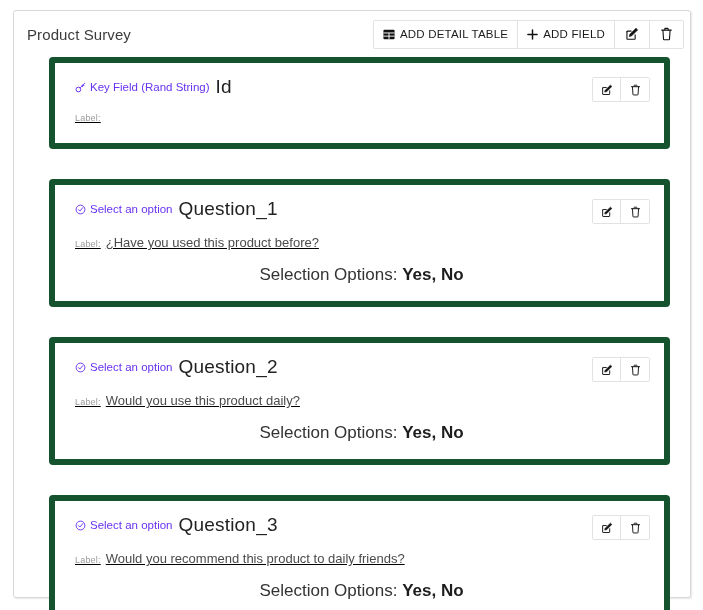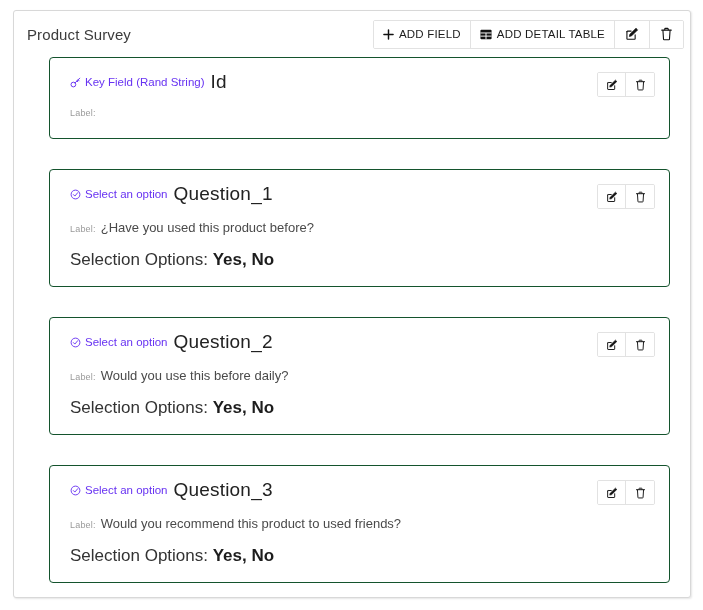--- a/index.html
+++ b/index.html
@@ -77,26 +77,27 @@
   }
   .hbtn:last-child { border-right: 0; }
   .hbtn.icon-only { padding: 0 10px; }
 
   
   .cards {
     padding: 0 20px 0 35px;
   }
   .card {
     position: relative;
-    border: 1px solid #14532d;
+    border: 6px solid #14532d;
     border-radius: 4px;
     background: #ffffff;
     box-sizing: border-box;
     margin-bottom: 30px;
     padding: 14px 16px 16px 20px;
+    text-align: center;
   }
   .card.first { padding-bottom: 20px; }
 
   .card-actions {
     position: absolute;
     top: 14px;
     right: 14px;
     display: flex;
     border: 1px solid #e2e2e2;
     border-radius: 2px;
@@ -136,20 +137,21 @@
     font-size: 19px;
     color: #222222;
     letter-spacing: .2px;
   }
 
   .label-row {
     margin-top: 17px;
     display: flex;
     align-items: baseline;
     gap: 5px;
+    text-decoration: underline;
   }
   .label-key {
     font-size: 9px;
     color: #9a9a9a;
     letter-spacing: .2px;
   }
   .label-val {
     font-size: 13px;
     color: #4a4a4a;
   }
@@ -167,38 +169,38 @@
 </head>
 <body>
 
 <div id="root">
   <div class="panel">
 
     <div class="panel-header">
       <div class="panel-title">Product Survey</div>
 
       <div class="header-actions">
-
-        <button class="hbtn">
-          <span class="icon">
-            <svg width="11" height="11" viewBox="0 0 12 12" aria-hidden="true">
-              <path d="M6 1 V11 M1 6 H11" stroke="#111" stroke-width="1.6" stroke-linecap="round"></path>
-            </svg>
-          </span>
-          <span>ADD FIELD</span>
-        </button>
 
         <button class="hbtn">
           <span class="icon">
             <svg width="12" height="11" viewBox="0 0 14 12" aria-hidden="true">
               <rect x="0.5" y="0.5" width="13" height="11" rx="1" fill="#111"></rect>
               <path d="M0.5 4.2 H13.5 M7 4.2 V11.5 M0.5 7.9 H13.5" stroke="#fff" stroke-width="1.1"></path>
             </svg>
           </span>
           <span>ADD DETAIL TABLE</span>
+        </button>
+
+        <button class="hbtn">
+          <span class="icon">
+            <svg width="11" height="11" viewBox="0 0 12 12" aria-hidden="true">
+              <path d="M6 1 V11 M1 6 H11" stroke="#111" stroke-width="1.6" stroke-linecap="round"></path>
+            </svg>
+          </span>
+          <span>ADD FIELD</span>
         </button>
 
         <button class="hbtn icon-only">
           <span class="icon">
             <svg width="14" height="14" viewBox="0 0 16 16" aria-hidden="true">
               <path d="M2.2 5.3 V13.4 a0.6 0.6 0 0 0 0.6 0.6 H11 a0.6 0.6 0 0 0 0.6 -0.6 V9" fill="none" stroke="#111" stroke-width="1.25" stroke-linecap="round"></path>
               <path d="M2.2 5.3 a0.6 0.6 0 0 1 0.6 -0.6 H7" fill="none" stroke="#111" stroke-width="1.25" stroke-linecap="round"></path>
               <path d="M12.6 1.5 L14.4 3.3 L7.6 10.1 L5 10.8 L5.7 8.2 Z" fill="#111" stroke="#111" stroke-width="0.9" stroke-linejoin="round"></path>
             </svg>
           </span>
@@ -336,21 +338,21 @@
                 <path d="M4.3 7.1 L6.2 9.0 L9.9 4.6" fill="none" stroke="#6833f2" stroke-width="1.2" stroke-linecap="round" stroke-linejoin="round"></path>
               </svg>
             </span>
             <span>Select an option</span>
           </span>
           <span class="field-name">Question_2</span>
         </div>
 
         <div class="label-row">
           <span class="label-key">Label:</span>
-          <span class="label-val">Would you use this before daily?</span>
+          <span class="label-val">Would you use this product daily?</span>
         </div>
 
         <div class="options-row">
           <span class="options-key">Selection Options:</span>
           <span class="options-val">Yes, No</span>
         </div>
       </div>
 
       <div class="card">
         <div class="card-actions">
@@ -382,21 +384,21 @@
                 <path d="M4.3 7.1 L6.2 9.0 L9.9 4.6" fill="none" stroke="#6833f2" stroke-width="1.2" stroke-linecap="round" stroke-linejoin="round"></path>
               </svg>
             </span>
             <span>Select an option</span>
           </span>
           <span class="field-name">Question_3</span>
         </div>
 
         <div class="label-row">
           <span class="label-key">Label:</span>
-          <span class="label-val">Would you recommend this product to used friends?</span>
+          <span class="label-val">Would you recommend this product to daily friends?</span>
         </div>
 
         <div class="options-row">
           <span class="options-key">Selection Options:</span>
           <span class="options-val">Yes, No</span>
         </div>
       </div>
 
     </div>
   </div>

